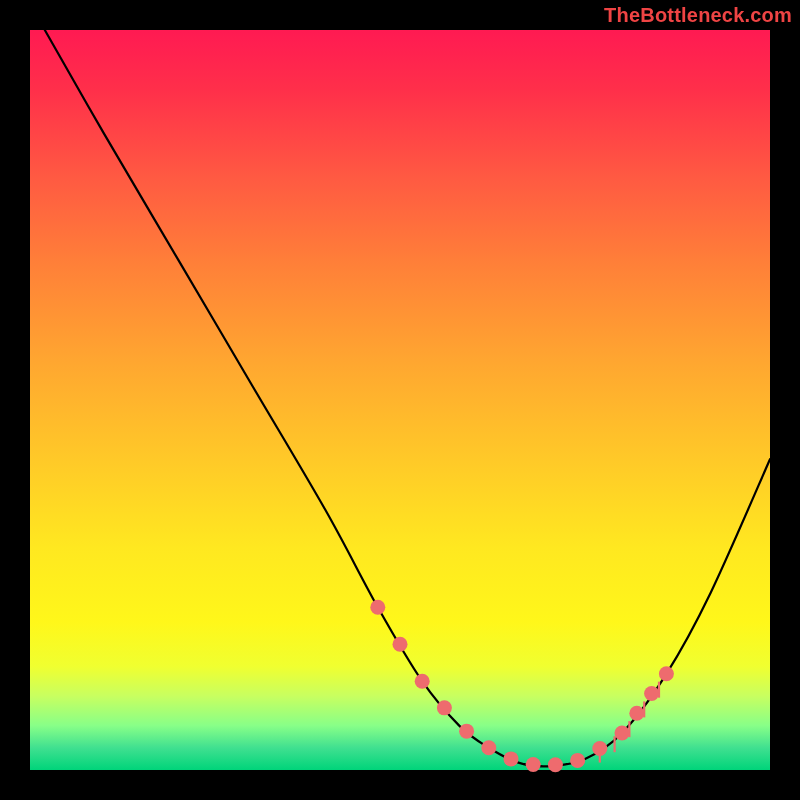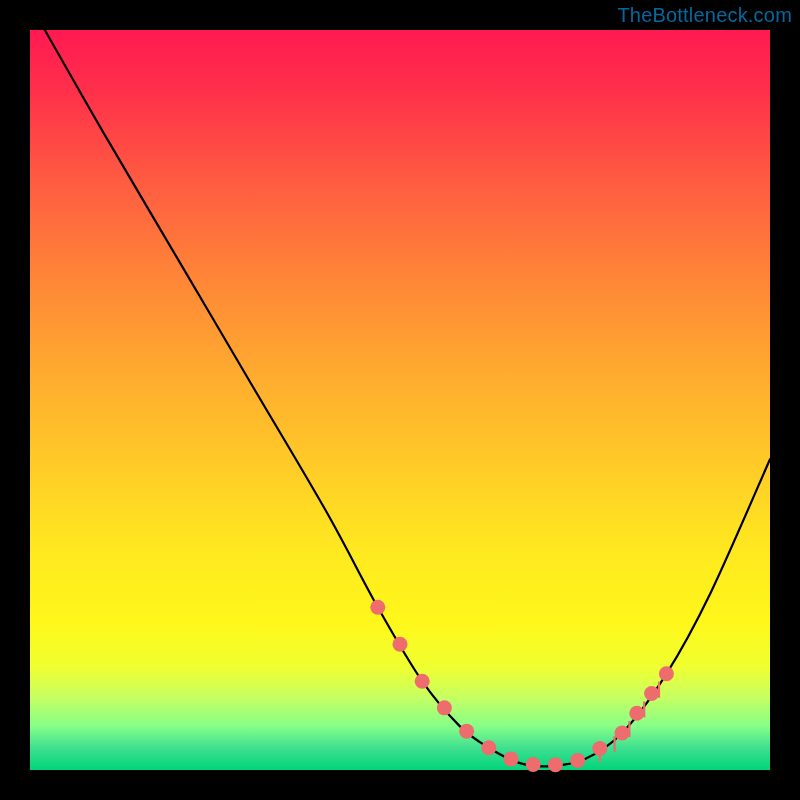--- a/index.html
+++ b/index.html
@@ -32,22 +32,22 @@
       #40e090 97%,
       #00d47a 100%
     );
   }
   .watermark {
     position: absolute;
     top: 4px;
     right: 8px;
     font-family: Arial, Helvetica, sans-serif;
     font-size: 20px;
-    font-weight: 400;
-    color: #0369a1;
+    font-weight: 700;
+    color: #ef4444;
     letter-spacing: 0.2px;
     user-select: none;
   }
   svg {
     position: absolute;
     left: 0;
     top: 0;
     width: 800px;
     height: 800px;
     overflow: visible;

